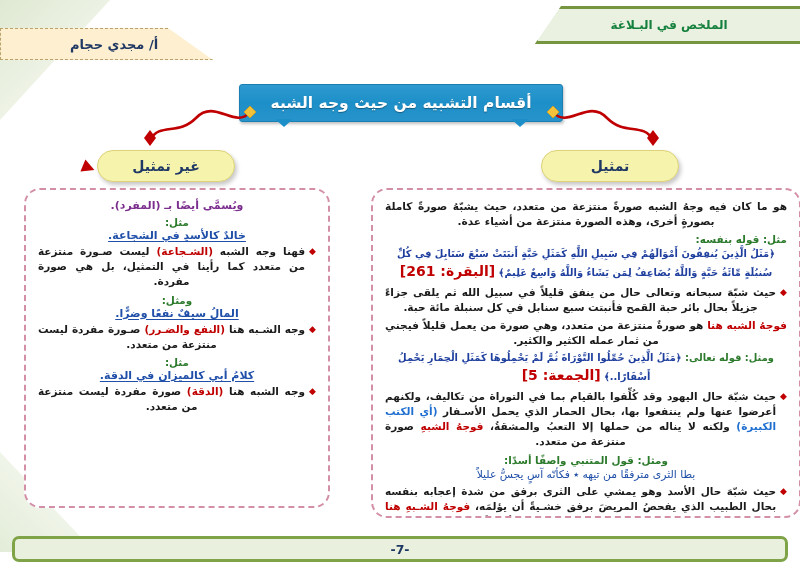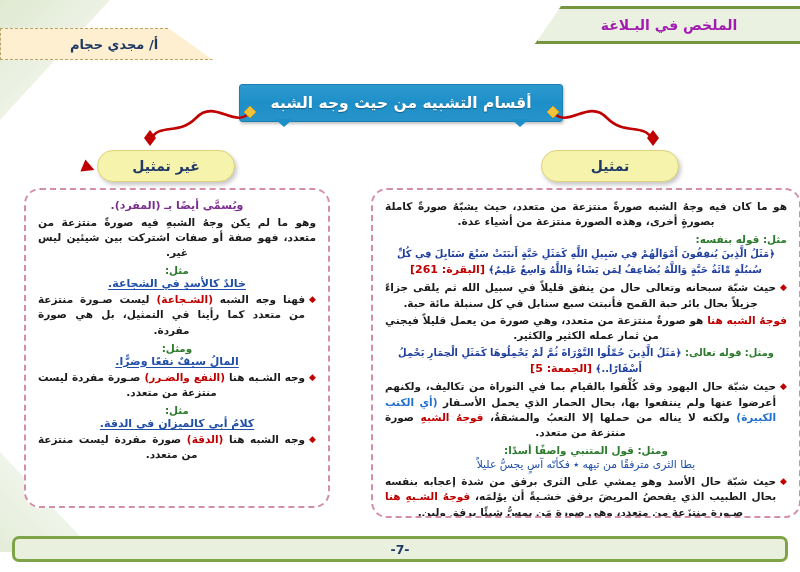--- a/index.html
+++ b/index.html
@@ -26,21 +26,21 @@
   
   .header-banner{
     position:absolute;right:0;top:6px;width:262px;height:32px;
     background:#eaf1e0;
     border-top:3px solid #76953f;border-bottom:3px solid #76953f;
     border-left:3px solid #76953f;
     clip-path:polygon(26px 0,100% 0,100% 100%,0 100%);
     display:flex;align-items:center;justify-content:center;
   }
   .header-banner .txt{
-    color:#a21caf;font-weight:bold;font-size:14px;letter-spacing:.5px;
+    color:#15803d;font-weight:bold;font-size:12px;letter-spacing:.5px;
   }
 
   
   .author-tag{
     position:absolute;left:0;top:28px;width:196px;height:30px;
     background:#fdefd0;
     border:1px dashed #b9a36a;
     clip-path:polygon(0 0,168px 0,100% 100%,0 100%);
     display:flex;align-items:center;justify-content:center;padding-left:15px;
   }
@@ -119,21 +119,21 @@
   .ex u{text-decoration:underline;text-underline-offset:2px;}
   .subtitle{
     font-size:11px;font-weight:bold;color:#7b2d8e;
     text-align:center;margin:0 0 3px 0;
   }
   .quran{
     font-size:9.9px;font-weight:bold;color:#1f3f9e;
     text-align:center;line-height:1.55;margin:1px 0 2px 0;
     direction:rtl;
   }
-  .verse-ref{color:#c00000;font-size:11px;text-align:right;}
+  .verse-ref{color:#c00000;font-size:14px;text-align:right;}
   .poem{
     font-size:10.8px;font-weight:normal;color:#1f4fa8;
     text-align:center;margin:2px 0 3px 0;
   }
   .bullet{
     display:flex;align-items:flex-start;gap:4px;
     margin:2px 0 2px 0;
   }
   .bullet .dot{
     color:#c00000;font-size:9px;line-height:1.5;flex:0 0 auto;
@@ -195,21 +195,20 @@
 
   <div class="pill pill-left">
     <span class="txt">غير تمثيل</span>
   </div>
   <div class="pill pill-right">
     <span class="txt">تمثيل</span>
   </div>
 
   <div class="panel panel-left">
     <div class="subtitle">ويُسمَّى أيضًا بـ (المفرد).</div>
-    <div class="ln">وهو ما لم يكن وجهُ الشبهِ فيه صورةً منتزعة من متعدد، فهو صفة أو صفات اشتركت بين شيئين ليس غير.</div>
 
     <div class="lbl lbl-c">مثل:</div>
     <div class="ex"><u>خالدٌ كالأسدِ في الشجاعة.</u></div>
     <div class="bullet">
       <span class="dot">◆</span>
       <span class="body"><span>فهنا وجه الشبه </span><span class="hl-red">(الشـجاعة)</span><span> ليست صـورة منتزعة من متعدد كما رأينا في التمثيل، بل هي صورة مفردة.</span></span>
     </div>
 
     <div class="lbl lbl-c">ومثل:</div>
     <div class="ex"><u>المالُ سيفٌ نفعًا وضرًّا.</u></div>

